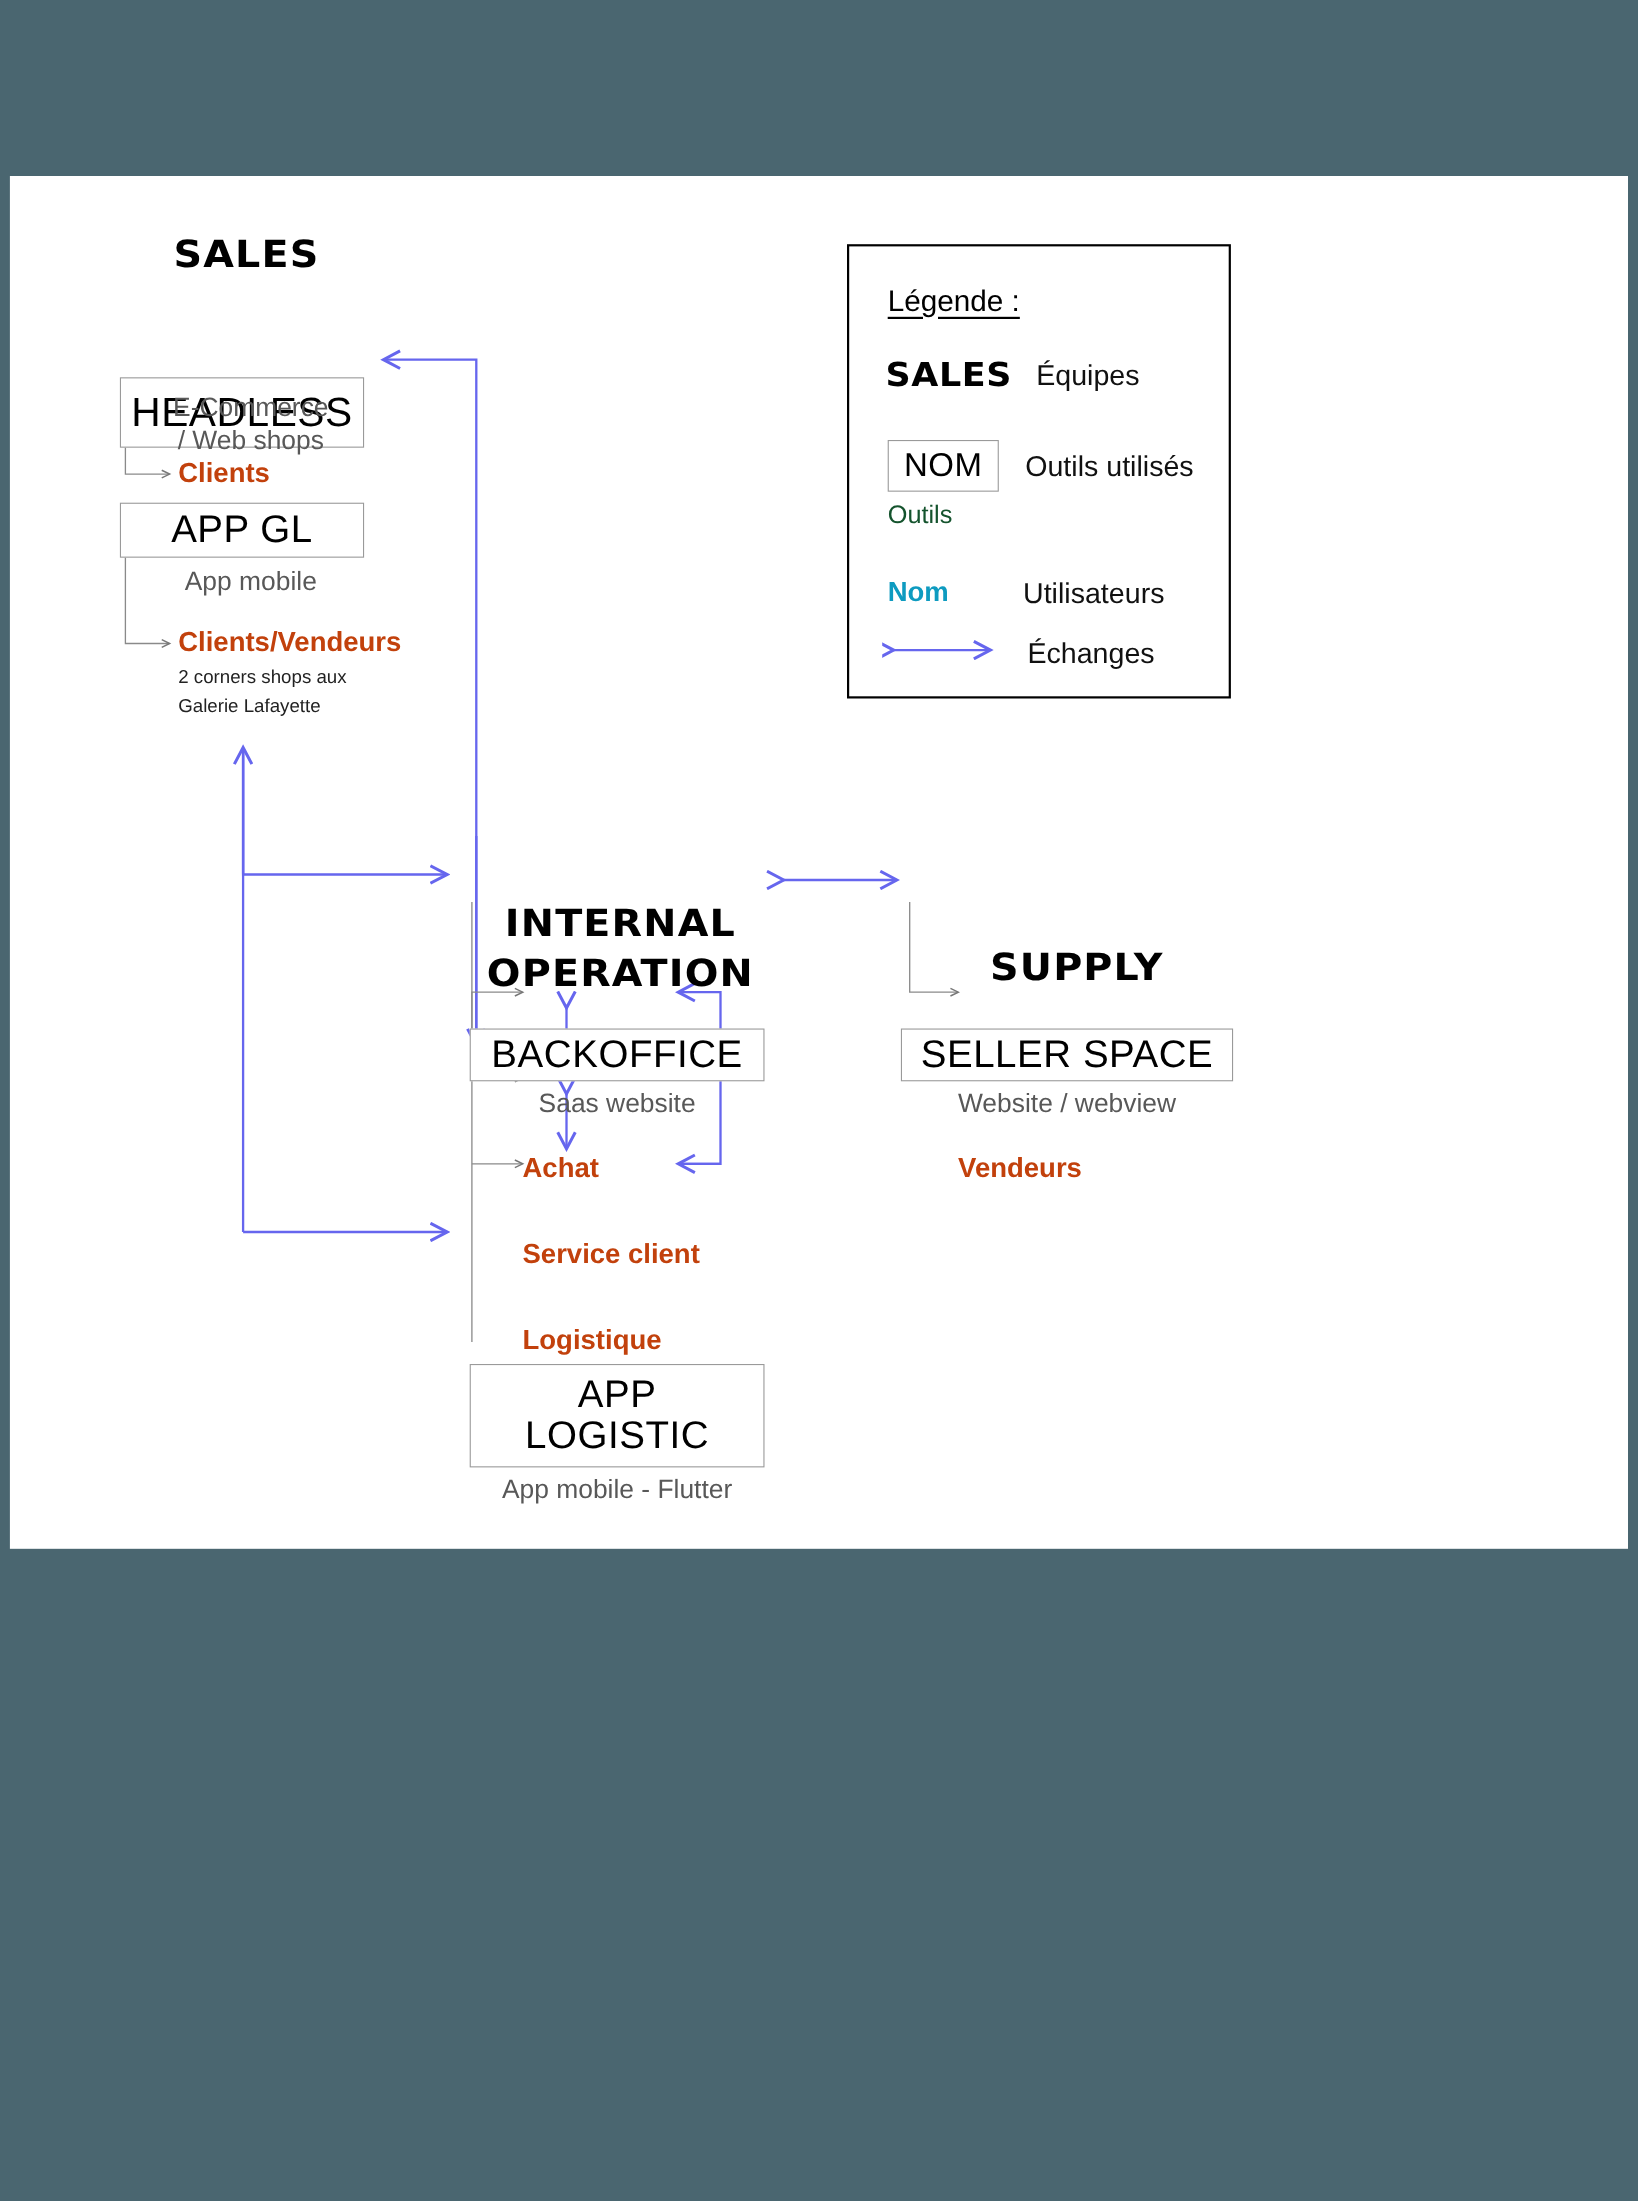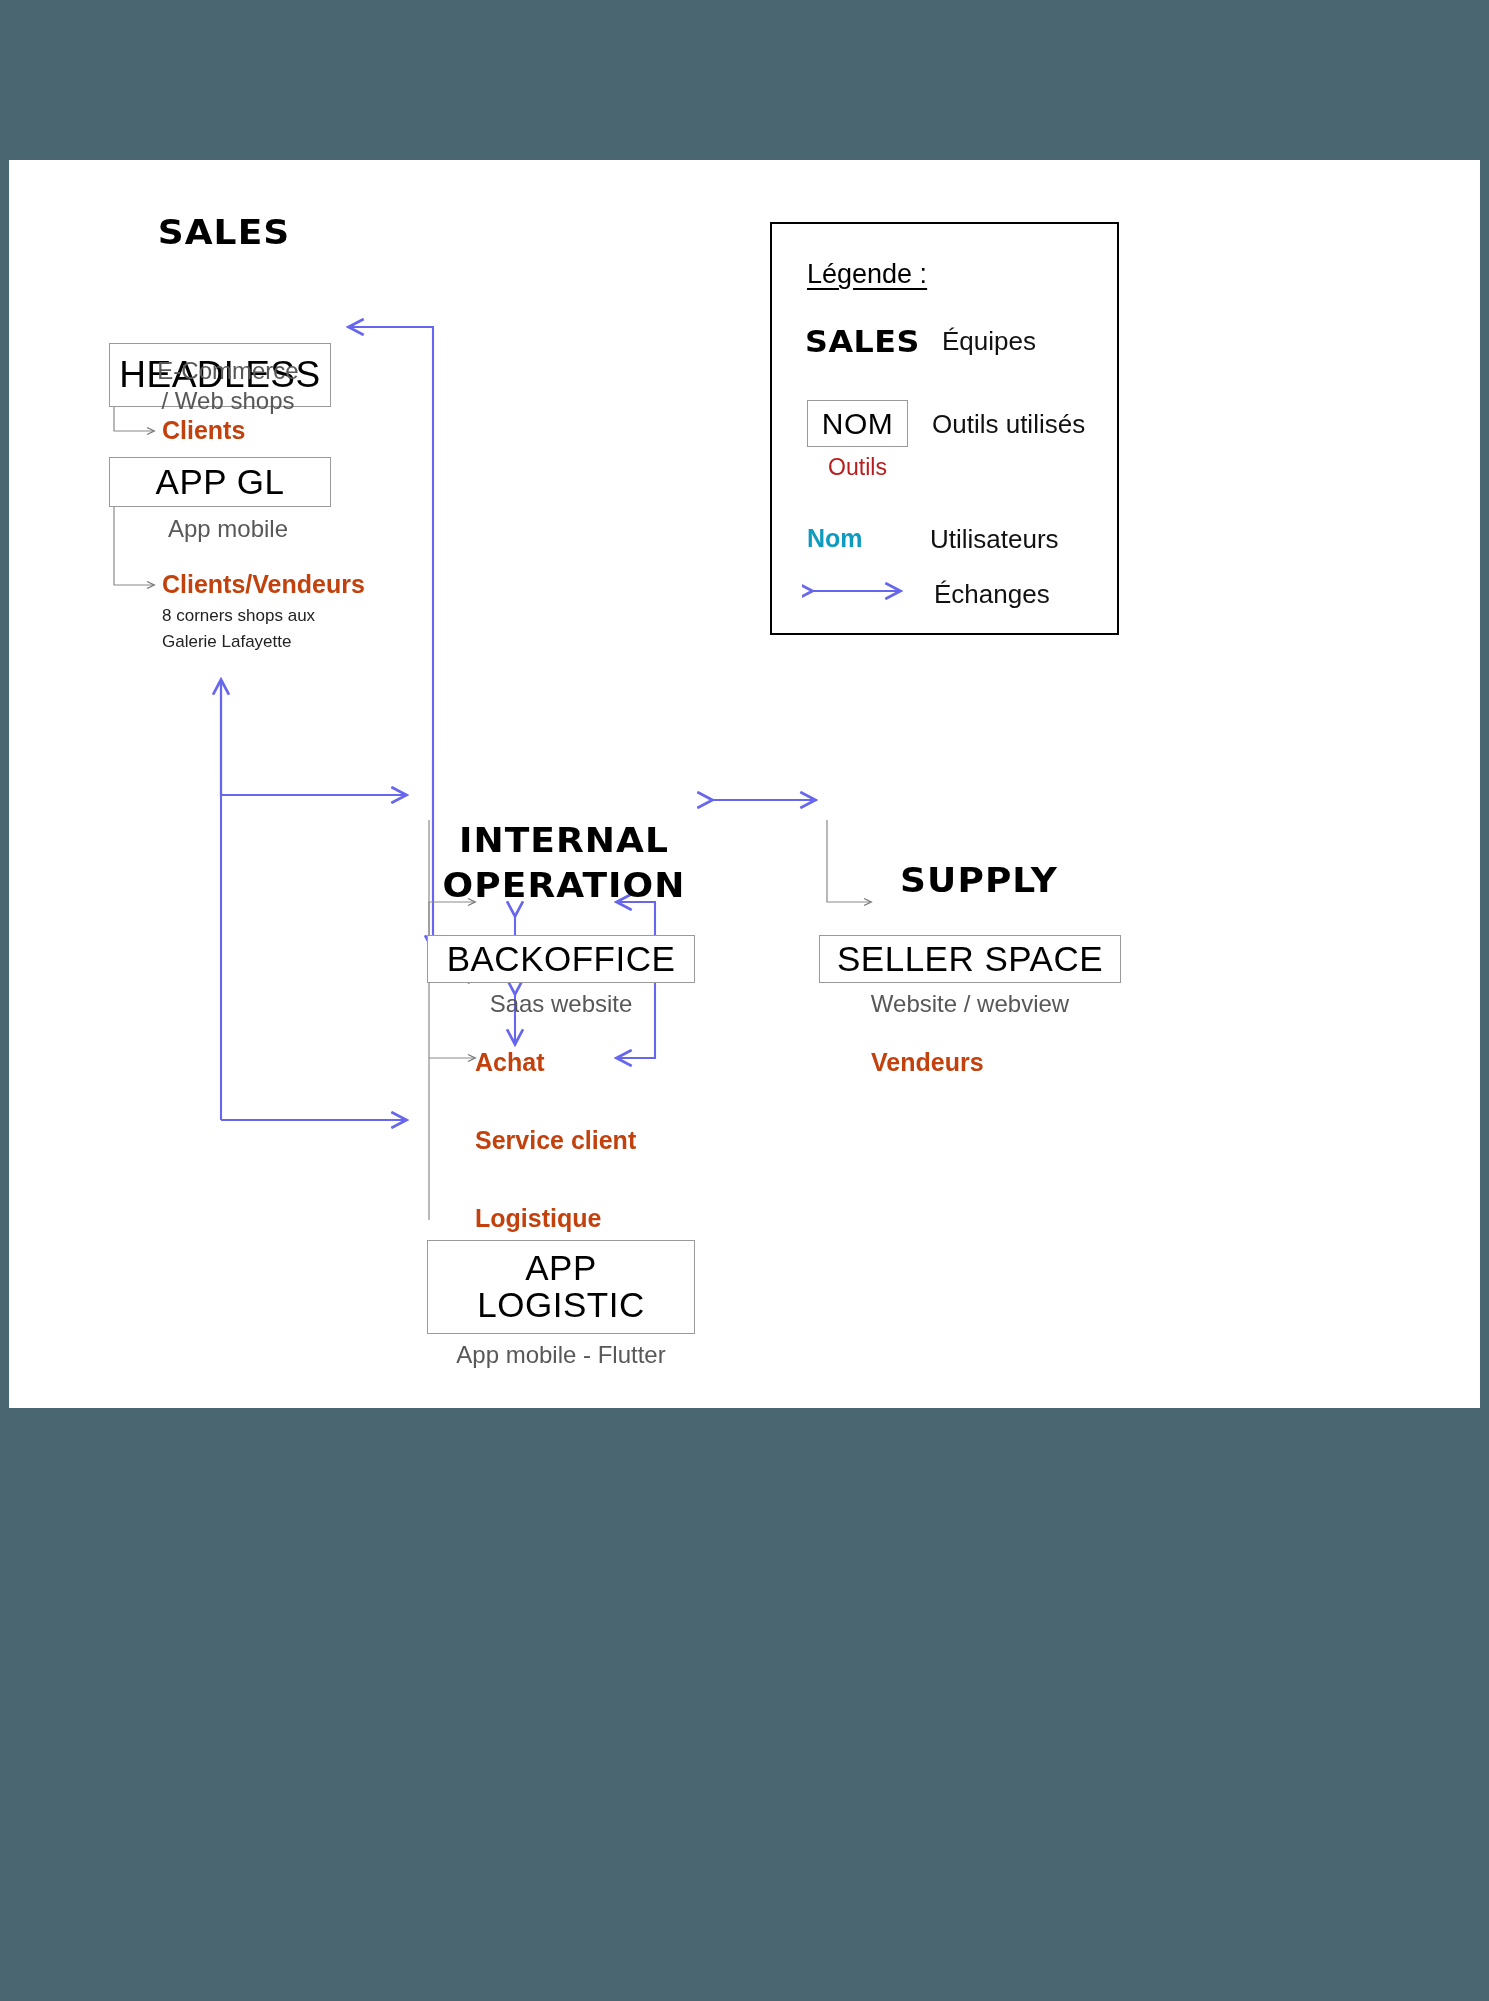--- a/index.html
+++ b/index.html
@@ -134,23 +134,22 @@
     align-items: center;
     justify-content: center;
     font-size: 30px;
     letter-spacing: 0.5px;
   }
   .legend-outils {
     position: absolute;
     left: 35px;
     top: 230px;
     width: 101px;
-    text-align: center;
     font-size: 23px;
-    color: #b91c1c;
+    color: #14532d;
   }
   .legend-nom-user {
     position: absolute;
     left: 35px;
     top: 300px;
     font-size: 25px;
     font-weight: bold;
     color: #0e9bc0;
   }
 </style>
@@ -223,21 +222,21 @@
   <div class="team-title" style="left:100px; top:52px; width:230px;">SALES</div>
 
   <div class="tool-box" style="left:100px; top:139px; width:222px; height:64px; font-size:37px;margin-top:44px;">HEADLESS</div>
   <div class="tool-sub" style="left:108px; top:196px; width:222px;">E-Commerce
 / Web shops</div>
   <div class="user-label" style="left:153px; top:256px;">Clients</div>
 
   <div class="tool-box" style="left:100px; top:297px; width:222px; height:50px; font-size:35px;">APP GL</div>
   <div class="tool-sub" style="left:108px; top:354px; width:222px;">App mobile</div>
   <div class="user-label" style="left:153px; top:410px;">Clients/Vendeurs</div>
-  <div class="note-text" style="left:153px; top:443px;">8 corners shops aux
+  <div class="note-text" style="left:153px; top:443px;">2 corners shops aux
 Galerie Lafayette</div>
 
   <div class="team-title" style="left:440px; top:660px; width:230px;">INTERNAL</div>
   <div class="team-title" style="left:440px; top:705px; width:230px;">OPERATION</div>
 
   <div class="tool-box" style="left:418px; top:775px; width:268px; height:48px; font-size:35px;">BACKOFFICE</div>
   <div class="tool-sub" style="left:418px; top:829px; width:268px;">Saas website</div>
 
   <div class="user-label" style="left:466px; top:888px;">Achat</div>
   <div class="user-label" style="left:466px; top:966px;">Service client</div>

